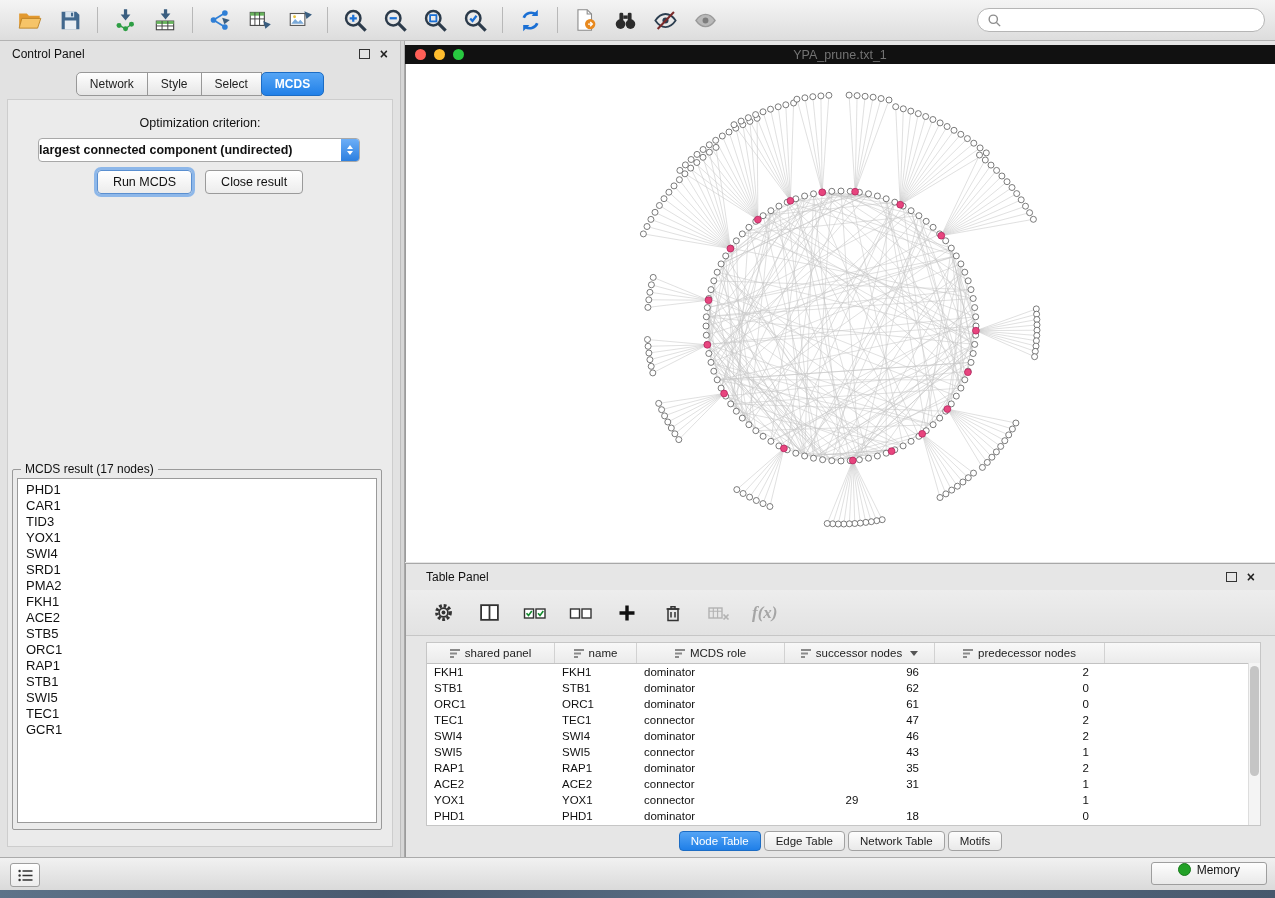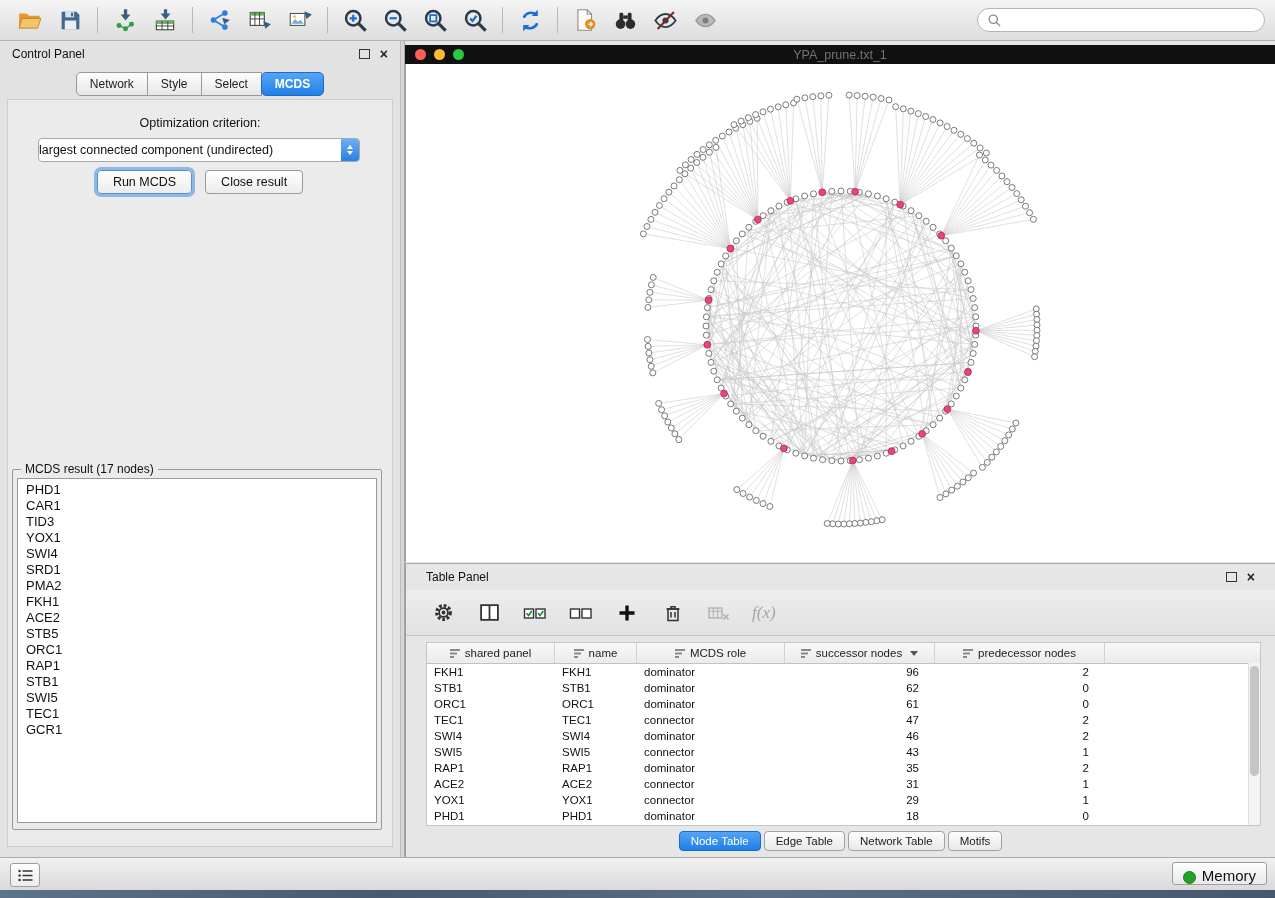--- a/index.html
+++ b/index.html
@@ -20,21 +20,21 @@
   .float-ic{width:9px;height:8px;border:1.3px solid #333;display:inline-block;}
   .close-ic{font-size:14px;font-weight:bold;color:#222;line-height:10px;}
   .cp-tabs{position:absolute;left:0;top:31px;width:100%;display:flex;justify-content:center;}
   .cp-tab{font-size:12px;padding:4px 13px;border:1px solid #989898;background:linear-gradient(#fefefe,#e6e6e6);margin-left:-1px;color:#222;}
   .cp-tab:first-child{border-radius:5px 0 0 5px;margin-left:0;}
   .cp-tab:last-child{border-radius:0 5px 5px 0;font-weight:bold;}
   .cp-tab.active{background:linear-gradient(#55a5f5,#2180e8);color:#fff;border-color:#1c6cc4;border-radius:5px;}
   .cp-body{position:absolute;left:7px;right:7px;top:58px;bottom:10px;background:#ebebeb;border:1px solid #cdcdcd;}
   .opt-label{position:absolute;top:16px;left:0;right:0;text-align:center;font-size:12.5px;}
   .dropdown{position:absolute;top:38px;left:30px;width:322px;height:24px;background:#fff;border:1px solid #a8a8a8;border-radius:4px;display:flex;align-items:center;box-sizing:border-box;font-size:12.5px;}
-  .dropdown .dd-text{flex:1;white-space:nowrap;overflow:hidden;}
+  .dropdown .dd-text{flex:1;white-space:nowrap;overflow:hidden;font-weight:bold;}
   .dd-btn{width:18px;height:100%;background:linear-gradient(#6caef7,#2b7fe0);border-radius:0 3px 3px 0;display:flex;flex-direction:column;align-items:center;justify-content:center;gap:2px;}
   .tri-up{width:0;height:0;border-left:3.5px solid transparent;border-right:3.5px solid transparent;border-bottom:4px solid #fff;}
   .tri-dn{width:0;height:0;border-left:3.5px solid transparent;border-right:3.5px solid transparent;border-top:4px solid #fff;}
   .btn-row{position:absolute;top:70px;left:0;right:0;display:flex;justify-content:center;gap:13px;}
   .cp-btn{font-size:12.5px;font-family:"Liberation Sans",sans-serif;padding:4px 15px;border:1px solid #9a9a9a;border-radius:4px;background:linear-gradient(#ffffff,#ececec);color:#111;}
   .cp-btn.focus{box-shadow:0 0 0 3px rgba(110,166,232,0.75);border-color:#5a8fd0;}
   .result-box{position:absolute;left:4px;right:10px;top:362px;bottom:16px;border:1px solid #9a9a9a;border-radius:2px;margin:0;padding:2px 4px 6px 4px;}
   .result-box legend{font-size:12px;padding:0 4px;margin-left:4px;}
   .result-list{width:100%;height:100%;background:#fff;border:1px solid #9a9a9a;box-sizing:border-box;overflow:hidden;padding-top:3px;}
   .result-item{font-size:13px;line-height:16px;padding-left:8px;}
@@ -45,42 +45,42 @@
   .tl{width:11px;height:11px;border-radius:50%;margin-left:8px;}
   .tl.red{background:#ff5f57;margin-left:10px;}
   .tl.yellow{background:#febc2e;}
   .tl.green{background:#28c840;}
   .net-title{position:absolute;left:0;right:0;text-align:center;color:#737373;font-size:12.5px;pointer-events:none;}
   .net-canvas{width:870px;height:498px;background:#fff;border-left:1px solid #9b9b9b;box-sizing:border-box;}
 
   
   .table-panel{position:absolute;left:405px;top:563px;width:870px;height:294px;background:#e6e6e6;border-left:1px solid #9b9b9b;border-top:1px solid #a8a8a8;box-sizing:border-box;}
   .tp-toolbar{position:absolute;left:0;top:26px;width:100%;height:46px;background:linear-gradient(#ededed,#e2e2e2);border-bottom:1px solid #c6c6c6;display:flex;align-items:center;padding-left:24px;gap:20px;box-sizing:border-box;}
-  .tp-ic{display:flex;align-items:center;justify-content:center;width:26px;height:26px;}
+  .tp-ic{display:flex;align-items:center;justify-content:center;width:26px;height:26px;font-weight:bold;}
   .fx-label{font-family:"Liberation Serif",serif;font-style:italic;font-size:17px;color:#a5a5a5;}
   .tp-table{position:absolute;left:20px;right:14px;top:78px;height:184px;background:#fff;border:1px solid #c6c6c6;box-sizing:border-box;overflow:hidden;}
   .thead{display:flex;height:20px;background:linear-gradient(#f8f8f8,#ebebeb);border-bottom:1px solid #c2c2c2;}
   .th{display:flex;align-items:center;justify-content:center;gap:5px;font-size:11.5px;color:#222;border-right:1px solid #d2d2d2;box-sizing:border-box;}
   .th.filler{flex:1;border-right:none;}
   .chev{width:0;height:0;border-left:4px solid transparent;border-right:4px solid transparent;border-top:5px solid #555;margin-left:3px;}
   .tbody{}
   .tr{display:flex;height:16px;align-items:center;}
   .td{font-size:11.5px;box-sizing:border-box;white-space:nowrap;overflow:hidden;}
   .td.left{padding-left:7px;text-align:left;}
   .td.right{text-align:right;padding-right:16px;}
   .tscroll{position:absolute;right:0;top:20px;bottom:0;width:11px;background:#f4f4f4;border-left:1px solid #ddd;}
   .tthumb{position:absolute;left:1px;right:1px;top:3px;height:110px;background:#c5c5c5;border-radius:5px;}
   .tp-tabs{position:absolute;left:0;bottom:6px;width:100%;display:flex;justify-content:center;gap:3px;}
   .tp-tab{font-size:11.5px;padding:3px 11px;border:1px solid #a2a2a2;border-radius:4px;background:linear-gradient(#fdfdfd,#e9e9e9);color:#222;}
   .tp-tab.active{background:linear-gradient(#54a4f5,#1f7fe8);color:#fff;border-color:#1c6cc4;}
 
   
   .status-bar{position:absolute;left:0;top:857px;width:1275px;height:33px;background:linear-gradient(#f1f1f1,#dadada);border-top:1px solid #ababab;box-sizing:border-box;}
   .sb-left-btn{position:absolute;left:10px;top:5px;width:28px;height:22px;border:1px solid #9e9e9e;border-radius:3px;background:linear-gradient(#fff,#ececec);display:flex;align-items:center;justify-content:center;}
-  .memory-btn{position:absolute;right:8px;top:4px;height:23px;border:1px solid #9e9e9e;border-radius:3px;background:linear-gradient(#fdfdfd,#e9e9e9);display:flex;align-items:flex-end;gap:6px;padding:0 10px;font-size:15px;box-sizing:border-box;}
+  .memory-btn{position:absolute;right:8px;top:4px;height:23px;border:1px solid #9e9e9e;border-radius:3px;background:linear-gradient(#fdfdfd,#e9e9e9);display:flex;align-items:flex-start;gap:6px;padding:0 26px;font-size:12px;box-sizing:border-box;}
   .mem-dot{width:11px;height:11px;border-radius:50%;background:#23a127;border:1px solid #187a1b;}
   .desktop-strip{position:absolute;left:0;top:890px;width:1275px;height:8px;background:linear-gradient(90deg,#5d7389,#49596e 30%,#5a6f85 60%,#47586d);}
 </style>
 </head>
 <body>
 
 <div id="app">
 
   <div class="main-toolbar">
     <div class="tb-btn">
@@ -1047,21 +1047,21 @@
             <div class="td left" style="width: 128px;">ACE2</div>
             <div class="td left" style="width: 82px;">ACE2</div>
             <div class="td left" style="width: 148px;">connector</div>
             <div class="td right" style="width: 150px;">31</div>
             <div class="td right" style="width: 170px;">1</div>
           </div>
           <div class="tr">
             <div class="td left" style="width: 128px;">YOX1</div>
             <div class="td left" style="width: 82px;">YOX1</div>
             <div class="td left" style="width: 148px;">connector</div>
-            <div class="td right" style="width: 150px;">29</div>
+            <div class="td right" style="width: 150px; text-align: center;">29</div>
             <div class="td right" style="width: 170px;">1</div>
           </div>
           <div class="tr">
             <div class="td left" style="width: 128px;">PHD1</div>
             <div class="td left" style="width: 82px;">PHD1</div>
             <div class="td left" style="width: 148px;">dominator</div>
             <div class="td right" style="width: 150px;">18</div>
             <div class="td right" style="width: 170px;">0</div>
           </div>
         </div>

